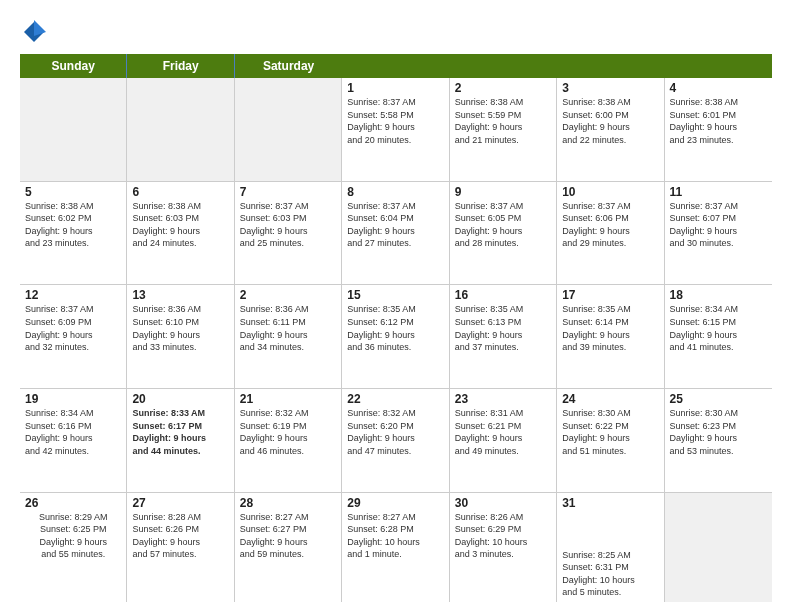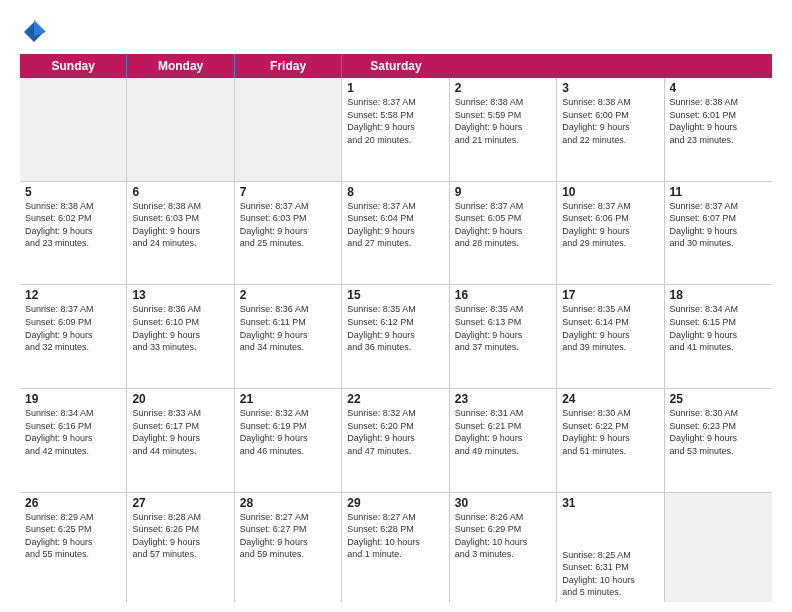--- a/index.html
+++ b/index.html
@@ -53,21 +53,21 @@
       color: #444;
     }
     .calendar {
       flex: 1;
       display: flex;
       flex-direction: column;
     }
     .cal-header-row {
       display: grid;
       grid-template-columns: repeat(7, 1fr);
-      background: #be185d;
+      background: #4d7c0f;
     }
     .cal-header-cell {
       color: #fff;
       font-size: 12px;
       font-weight: bold;
       padding: 5px 6px;
       text-align: center;
       border-right: 1px solid #4a7fc0;
     }
     .cal-header-cell:last-child { border-right: none; text-align: center; }
@@ -126,21 +126,20 @@
     </div>
     <div class="title-block">
       <div class="calendar-title"></div>
       <div class="calendar-subtitle"></div>
     </div>
   </div>
 
   <div class="calendar">
     <div class="cal-header-row">
     <div class="cal-header-cell">Sunday</div>
-        <div class="cal-header-cell">Monday</div>
         <div class="cal-header-cell">Friday</div>
         <div class="cal-header-cell">Saturday</div>
       </div>
     <div class="cal-body">
     <div class="cal-row">
           <div class="cal-cell shaded empty"></div>
           <div class="cal-cell shaded empty"></div>
           <div class="cal-cell shaded empty"></div>
           <div class="cal-cell">
             <div class="day-num">1</div>
@@ -276,21 +275,21 @@
         <div class="cal-row">
           <div class="cal-cell">
             <div class="day-num">19</div>
             <div class="cell-text" style="white-space: pre-line;">Sunrise: 8:34 AM
 Sunset: 6:16 PM
 Daylight: 9 hours
 and 42 minutes.</div>
           </div>
           <div class="cal-cell">
             <div class="day-num">20</div>
-            <div class="cell-text" style="white-space: pre-line;">Sunrise: 8:33 AM
+            <div class="cell-text" style="white-space: pre-line; font-weight: bold;">Sunrise: 8:33 AM
 Sunset: 6:17 PM
 Daylight: 9 hours
 and 44 minutes.</div>
           </div>
           <div class="cal-cell">
             <div class="day-num">21</div>
             <div class="cell-text" style="white-space: pre-line;">Sunrise: 8:32 AM
 Sunset: 6:19 PM
 Daylight: 9 hours
 and 46 minutes.</div>
@@ -320,21 +319,21 @@
             <div class="day-num">25</div>
             <div class="cell-text" style="white-space: pre-line;">Sunrise: 8:30 AM
 Sunset: 6:23 PM
 Daylight: 9 hours
 and 53 minutes.</div>
           </div>
         </div>
         <div class="cal-row">
           <div class="cal-cell">
             <div class="day-num">26</div>
-            <div class="cell-text" style="white-space: pre-line;">Sunrise: 8:29 AM
+            <div class="cell-text" style="white-space: pre-line; text-align: center;">Sunrise: 8:29 AM
 Sunset: 6:25 PM
 Daylight: 9 hours
 and 55 minutes.</div>
           </div>
           <div class="cal-cell">
             <div class="day-num">27</div>
             <div class="cell-text" style="white-space: pre-line;">Sunrise: 8:28 AM
 Sunset: 6:26 PM
 Daylight: 9 hours
 and 57 minutes.</div>

